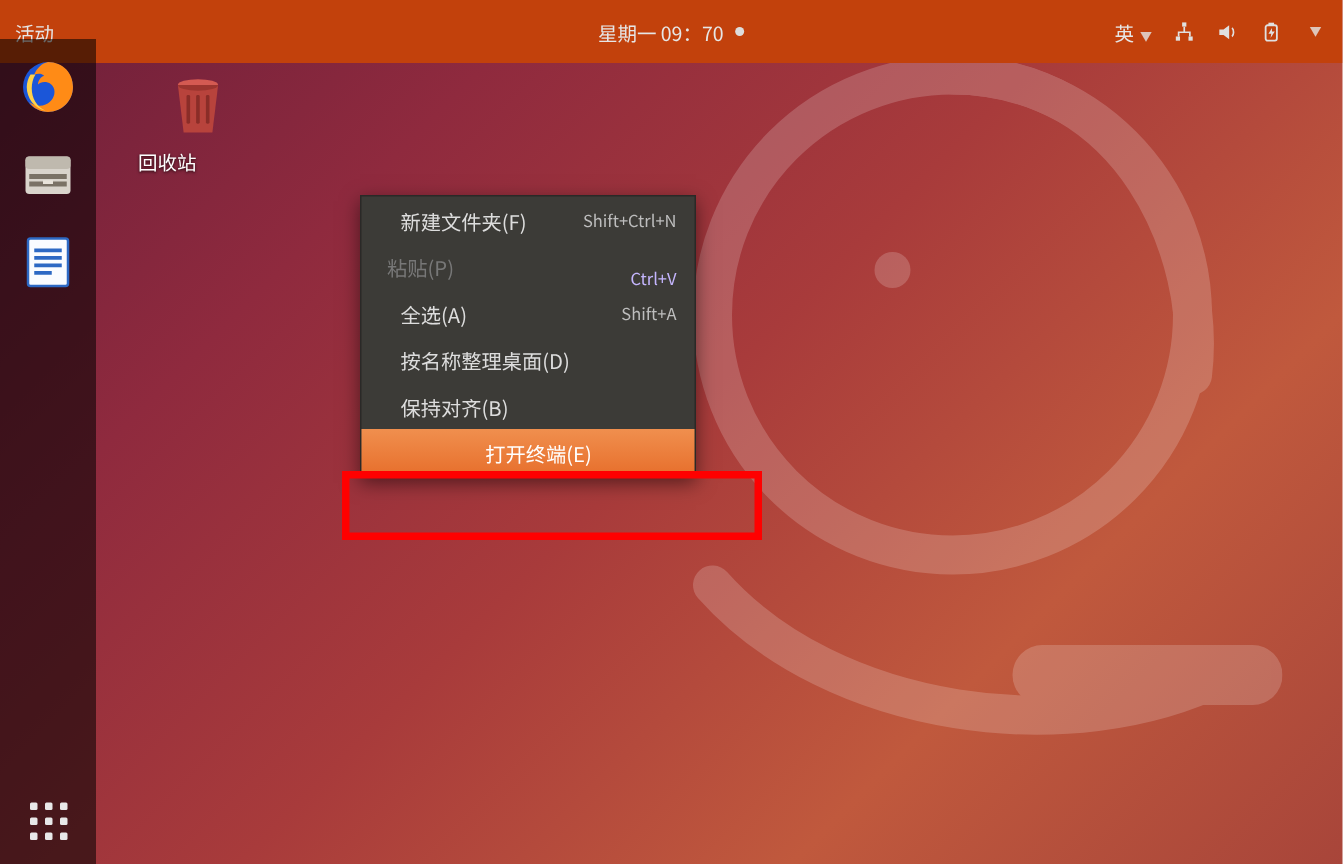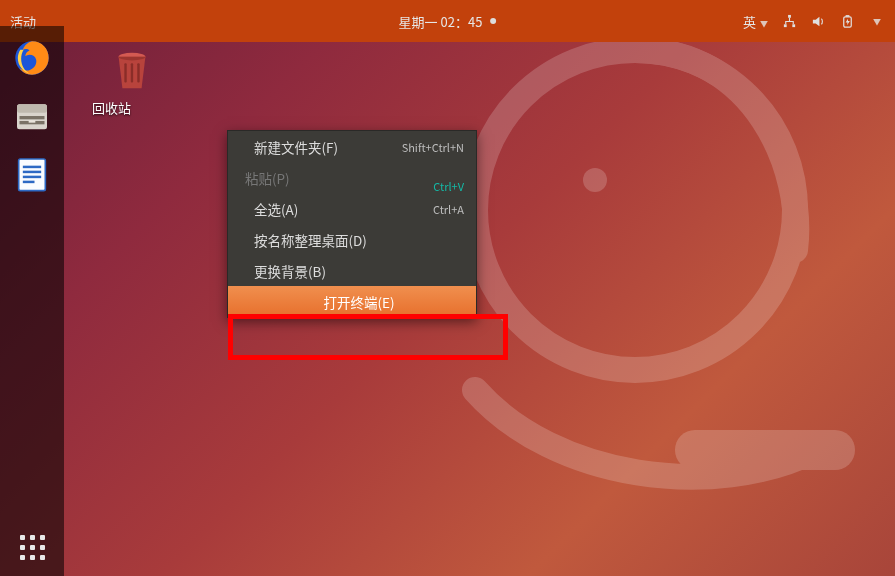--- a/index.html
+++ b/index.html
@@ -37,29 +37,29 @@
 .dock-item svg { width: 40px; height: 40px; }
 .apps-btn { position: absolute; bottom: 16px; left: 0; right: 0; display: flex; justify-content: center; }
 .apps-grid { display: grid; grid-template-columns: repeat(3, 5px); grid-auto-rows: 5px; gap: 5px; }
 .apps-grid span { width: 5px; height: 5px; background: #e8e8e8; border-radius: 1px; }
 
 .desktop-icon { position: absolute; width: 80px; }
 .desktop-icon .ic { width: 46px; height: 46px; margin: 0 auto 4px; }
 .desktop-icon .lbl { font-size: 13px; color: #fff; text-shadow: 0 1px 2px rgba(0,0,0,.8); }
 
 .ctxmenu {
-  position: absolute; left: 227px; top: 130px; width: 250px;
+  position: absolute; left: 240px; top: 130px; width: 224px;
   background: #3c3b37; border: 1px solid #2a2927;
   box-shadow: 0 4px 12px rgba(0,0,0,.5);
   font-size: 13.5px;
 }
 .mi { display: flex; align-items: center; height: 31px; padding: 0 12px 0 26px; position: relative; color: #ddd; }
 .mi .sc { margin-left: auto; color: #bdbdbd; font-size: 11px; }
 .mi.disabled { color: #777; padding-left: 17px; }
-.mi.disabled .sc { color: #14b8a6; margin-top: 17px; }
+.mi.disabled .sc { color: #c4b5fd; margin-top: 17px; }
 .mi.checked::before { content: "✓"; position: absolute; left: 8px; font-size: 12px; color: #ddd; }
 .mi.highlight {
   background: linear-gradient(#f08f4e, #e76f2c);
   color: #fff;
   justify-content: center;
 }
 
 .annotation {
   position: absolute; border: 5px solid #ff0000; pointer-events: none;
 }
@@ -73,21 +73,21 @@
     <path d="M300 40 C420 40 470 160 460 240"></path>
     <circle cx="260" cy="170" r="12" fill="#fff" stroke="none"></circle>
     <path d="M140 380 C 220 470, 380 490, 480 440"></path>
     <path d="M360 440 L500 440" stroke-width="40"></path>
   </g>
 </svg>
 
 <div class="topbar">
   <div class="left">活动</div>
   <div class="center">
-    <span>星期一 02：45</span>
+    <span>星期一 09：70</span>
     <span class="dot"></span>
   </div>
   <div class="right">
     <div>
       <span>英</span><span class="tri-down">▼</span>
     </div>
     <div class="tb-icon">
       <svg viewBox="0 0 16 16">
           <rect x="6.5" y="1" width="3" height="3"></rect>
           <rect x="2" y="11" width="3" height="3"></rect>
@@ -171,26 +171,26 @@
   <div class="mi">
     <span>新建文件夹(F)</span>
     <span class="sc">Shift+Ctrl+N</span>
   </div>
   <div class="mi disabled">
     <span>粘贴(P)</span>
     <span class="sc">Ctrl+V</span>
   </div>
   <div class="mi">
     <span>全选(A)</span>
-    <span class="sc">Ctrl+A</span>
+    <span class="sc">Shift+A</span>
   </div>
   <div class="mi">
     <span>按名称整理桌面(D)</span>
   </div>
   <div class="mi">
-    <span>更换背景(B)</span>
+    <span>保持对齐(B)</span>
   </div>
   <div class="mi highlight">
     <span>打开终端(E)</span>
   </div>
 </div>
 
 <div class="annotation" style="left:228px;top:314px;width:280px;height:46px;"></div>
 
 </body></html>

